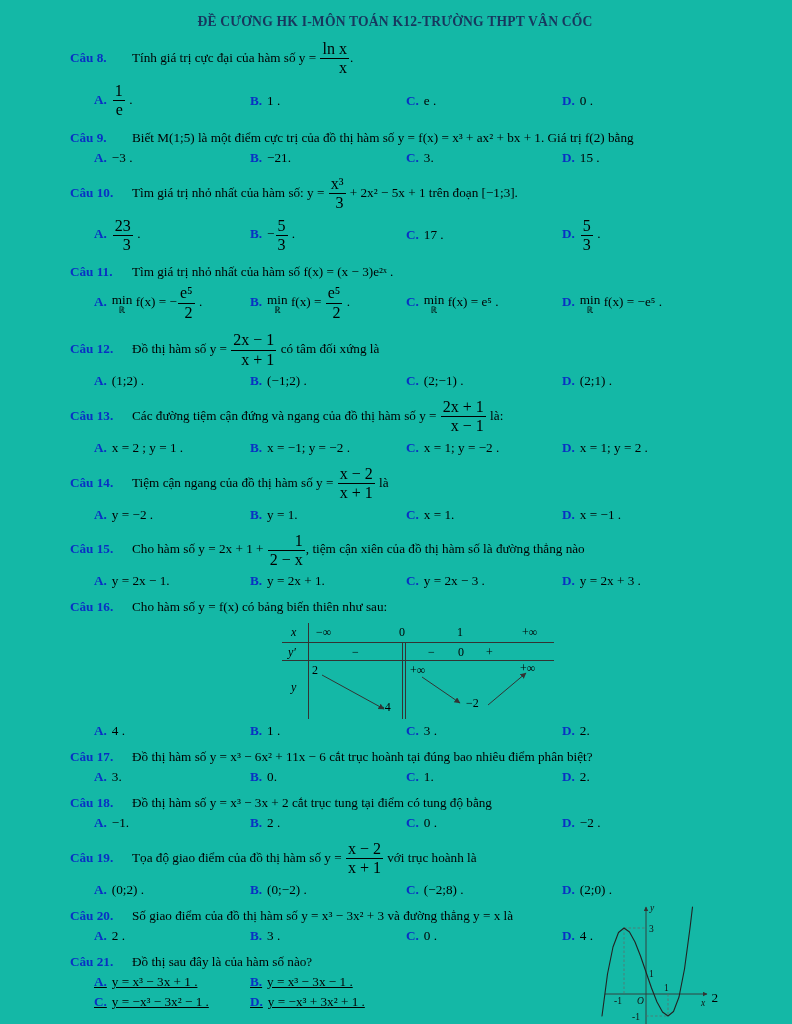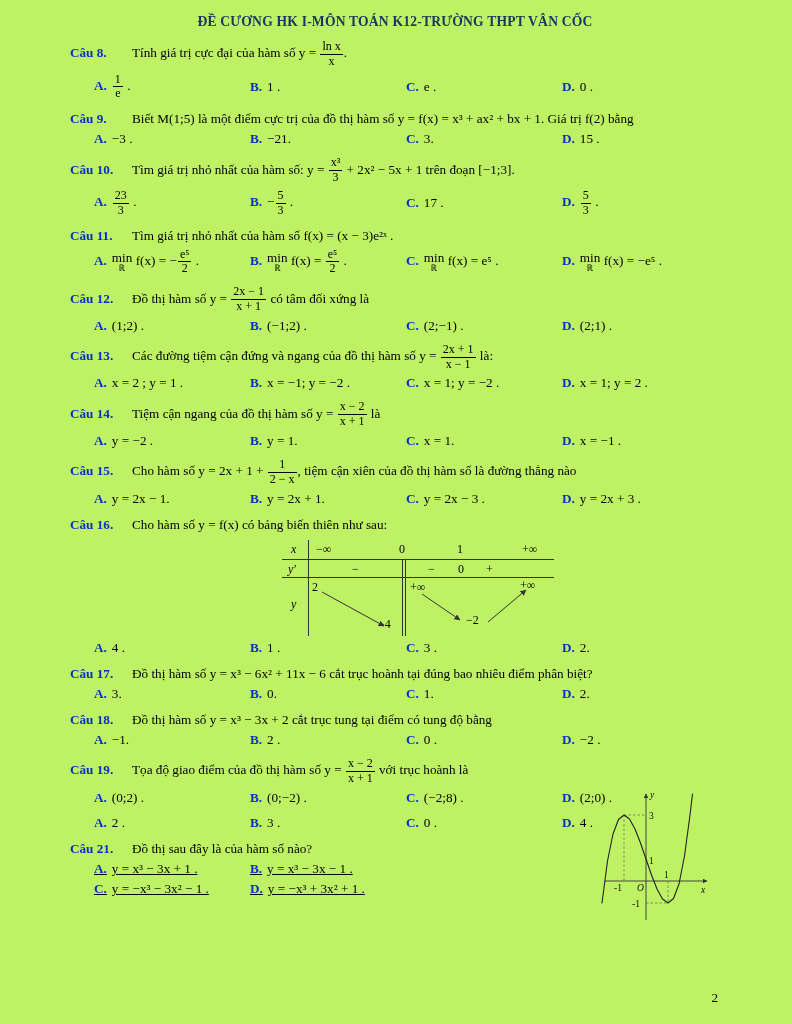--- a/index.html
+++ b/index.html
@@ -3,21 +3,21 @@
 <meta charset="utf-8">
 <style>
   :root{
     --accent-blue:#0a30c4;
     --header-navy:#17375e;
     --body-text:#000000;
   }
   *{margin:0;padding:0;box-sizing:border-box;}
   html,body{background:#ffffff;}
   .page{
-    width:792px;height:1024px;background:#bef264;position:relative;
+    width:792px;height:1024px;background:#14b8a6;position:relative;
     font-family:"Liberation Serif", serif;font-size:13.2px;color:var(--body-text);
     padding:14px 72px 0 70px;overflow:hidden;
   }
   .doc-header{
     text-align:center;font-weight:bold;color:var(--header-navy);
     font-size:13.6px;margin-bottom:10px;letter-spacing:0.2px;
   }
   .question{margin-top:9px;}
   .q-line{line-height:1.3;}
   .q-label{
@@ -26,21 +26,21 @@
   .q-text{color:var(--body-text);margin-top:28px;}
   .followup{margin:6px 0 0 20px;}
   .options{
     display:grid;grid-template-columns:156px 156px 156px auto;
     margin:4px 0 0 24px;align-items:center;
   }
   .options.cols-2{grid-template-columns:156px auto;max-width:400px;row-gap:4px;text-decoration:underline;}
   .option{white-space:nowrap;}
   .opt-label{color:var(--accent-blue);font-weight:bold;margin-right:5px;}
   
-  .frac{display:inline-block;vertical-align:middle;text-align:center;font-size:12px;padding:0 1px;}
+  .frac{display:inline-block;vertical-align:middle;text-align:right;font-size:16px;padding:0 1px;}
   .frac .fnum{display:block;line-height:1.15;border-bottom:1px solid currentColor;padding:0 2px;}
   .frac .fden{display:block;line-height:1.15;padding:0 2px;}
   .ufrac{display:inline-block;vertical-align:middle;text-align:center;}
   .ufrac .fnum{display:block;line-height:1.05;}
   .ufrac .fden{display:block;line-height:0.8;font-size:9px;}
   
   .bbt-wrap{margin:7px 0 2px 212px;}
   .bbt{position:relative;width:272px;height:96px;font-size:12px;}
   .bbt .vline{position:absolute;width:1px;top:0;height:96px;background:#333;}
   .bbt .hline{position:absolute;height:1px;left:0;right:0;background:#333;}
@@ -276,20 +276,23 @@
 
   <span class="option"><span class="opt-label">B.</span><span class="opt-text">(0;−2) .</span></span>
 
   <span class="option"><span class="opt-label">C.</span><span class="opt-text">(−2;8) .</span></span>
 
   <span class="option"><span class="opt-label">D.</span><span class="opt-text">(2;0) .</span></span>
 </div>
   </div>
 
   <div class="question">
+    <div class="q-line">
+      <span class="q-label">Câu 20.</span><span class="q-text">Số giao điểm của đồ thị hàm số y = x³ − 3x² + 3 và đường thẳng y = x là</span>
+    </div>
     <div class="options">
   <span class="option"><span class="opt-label">A.</span><span class="opt-text">2 .</span></span>
 
   <span class="option"><span class="opt-label">B.</span><span class="opt-text">3 .</span></span>
 
   <span class="option"><span class="opt-label">C.</span><span class="opt-text">0 .</span></span>
 
   <span class="option"><span class="opt-label">D.</span><span class="opt-text">4 .</span></span>
 </div>
   </div>

